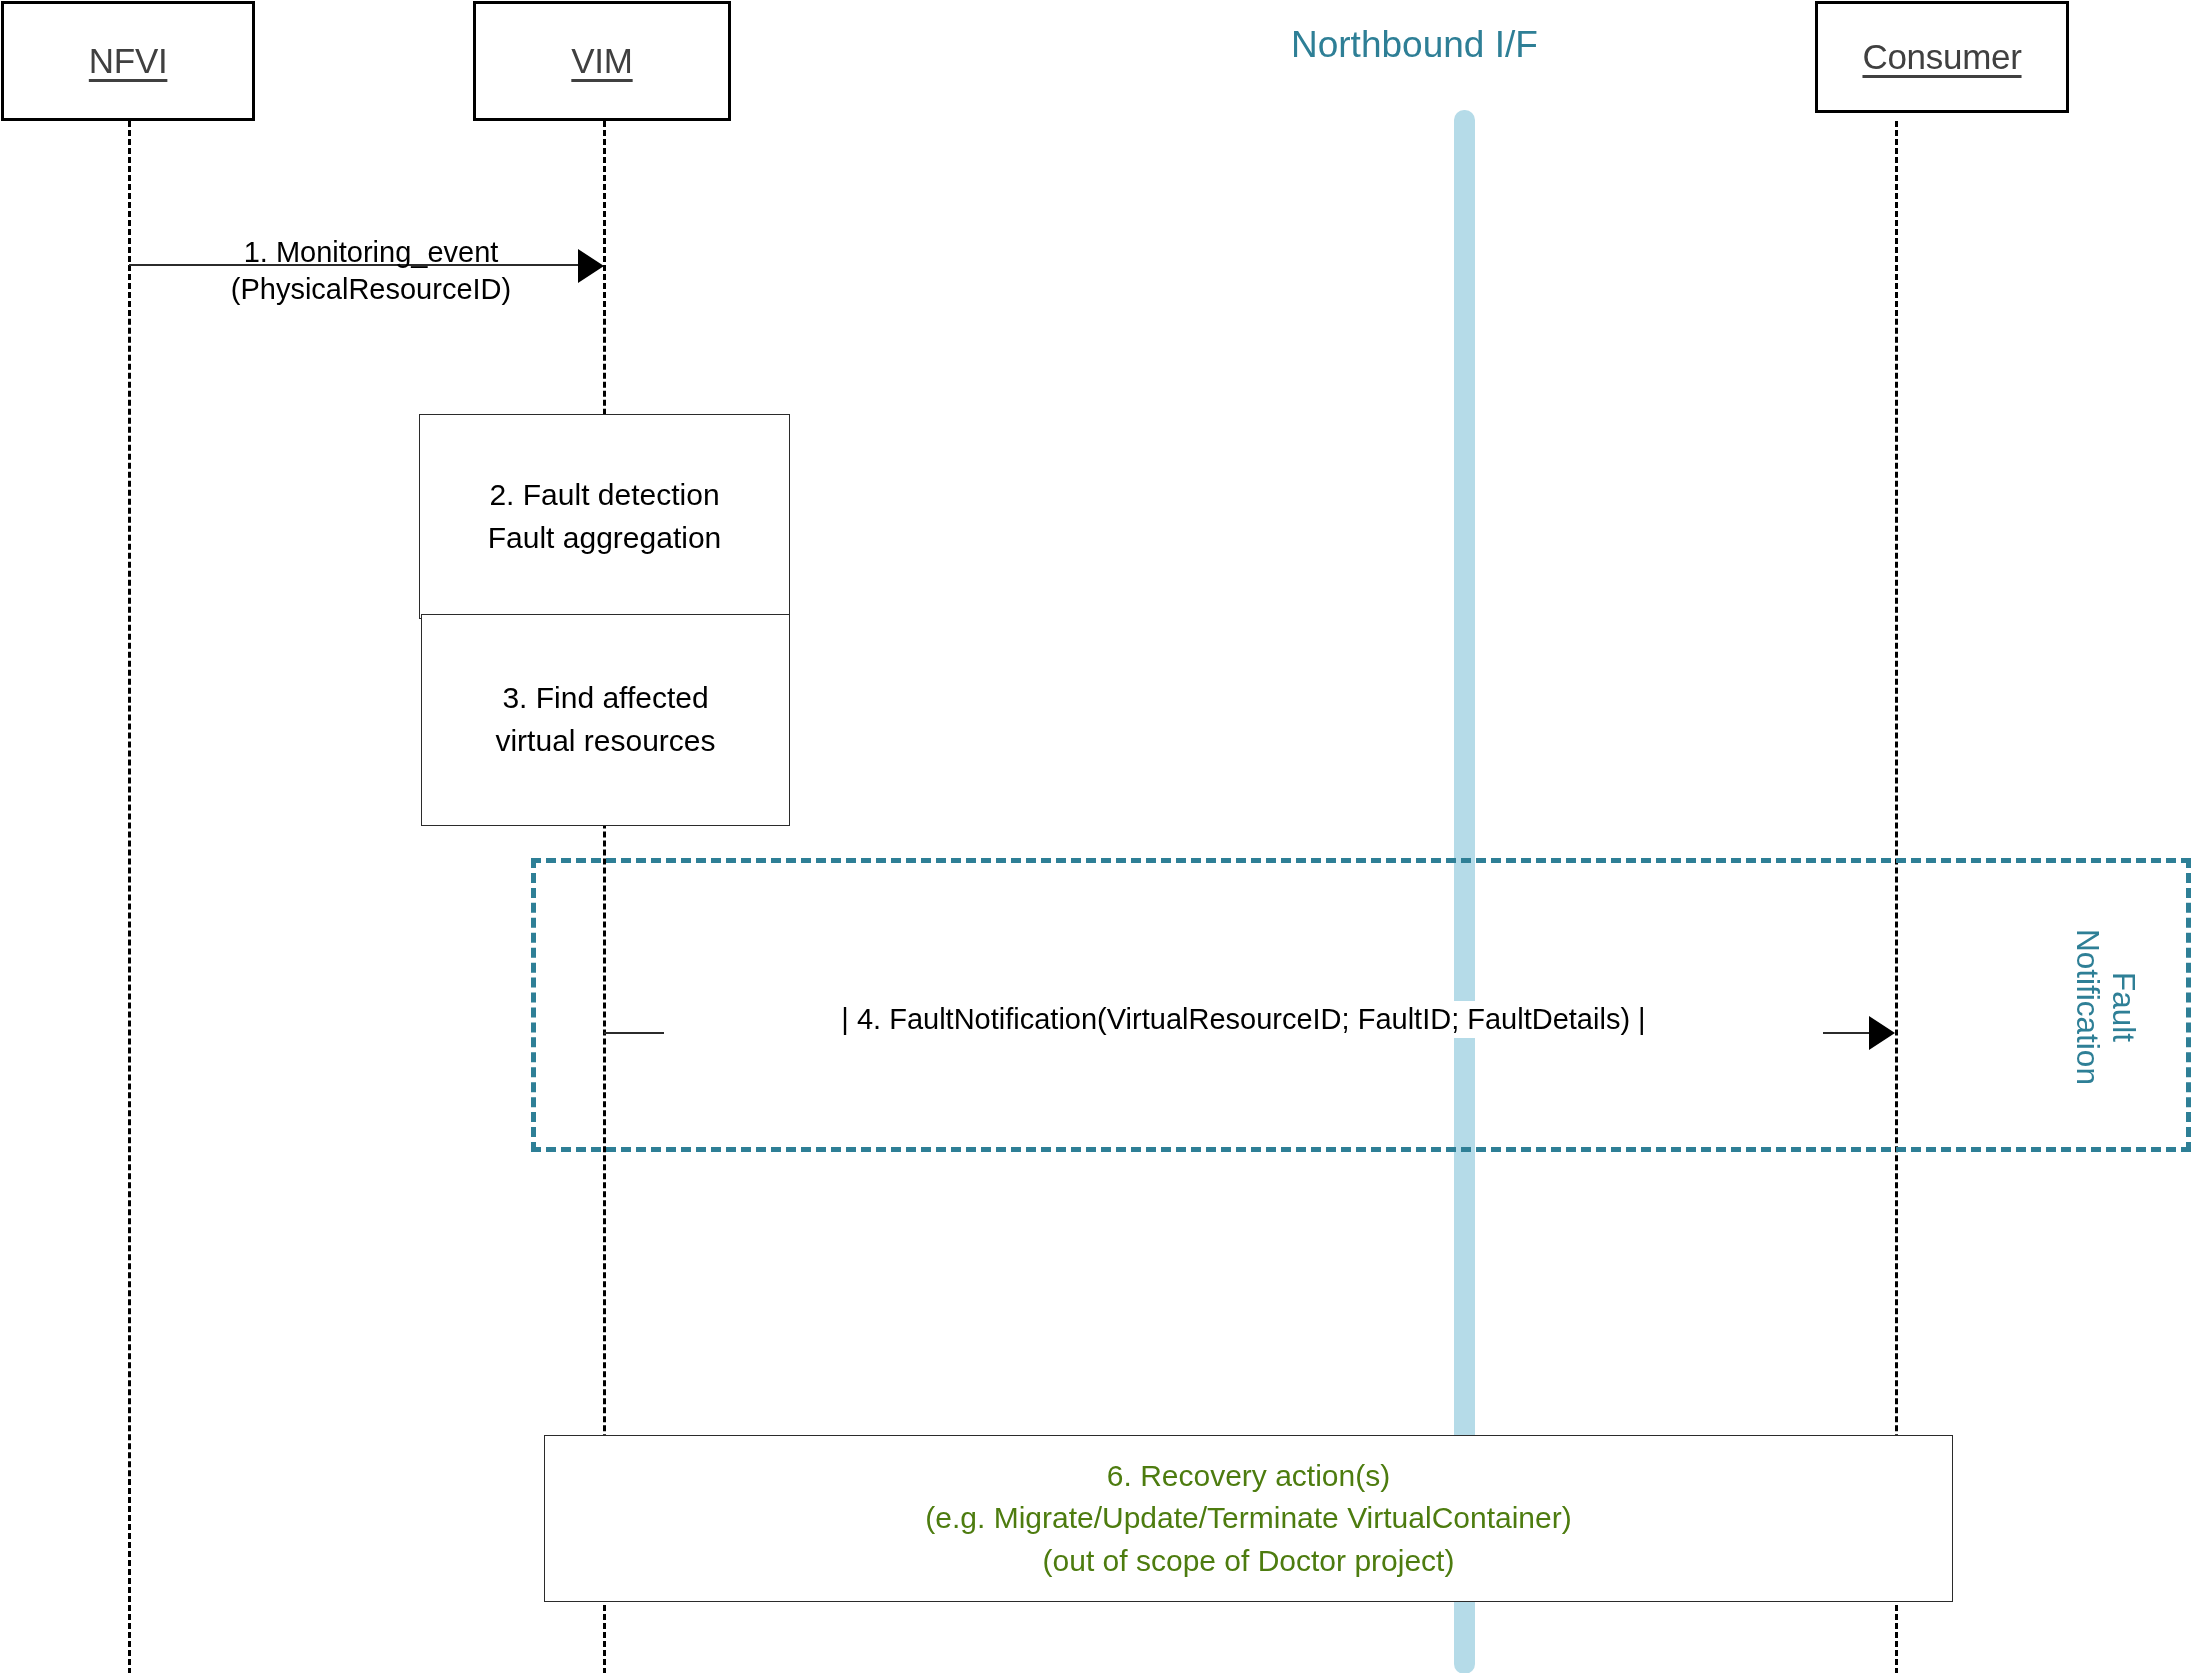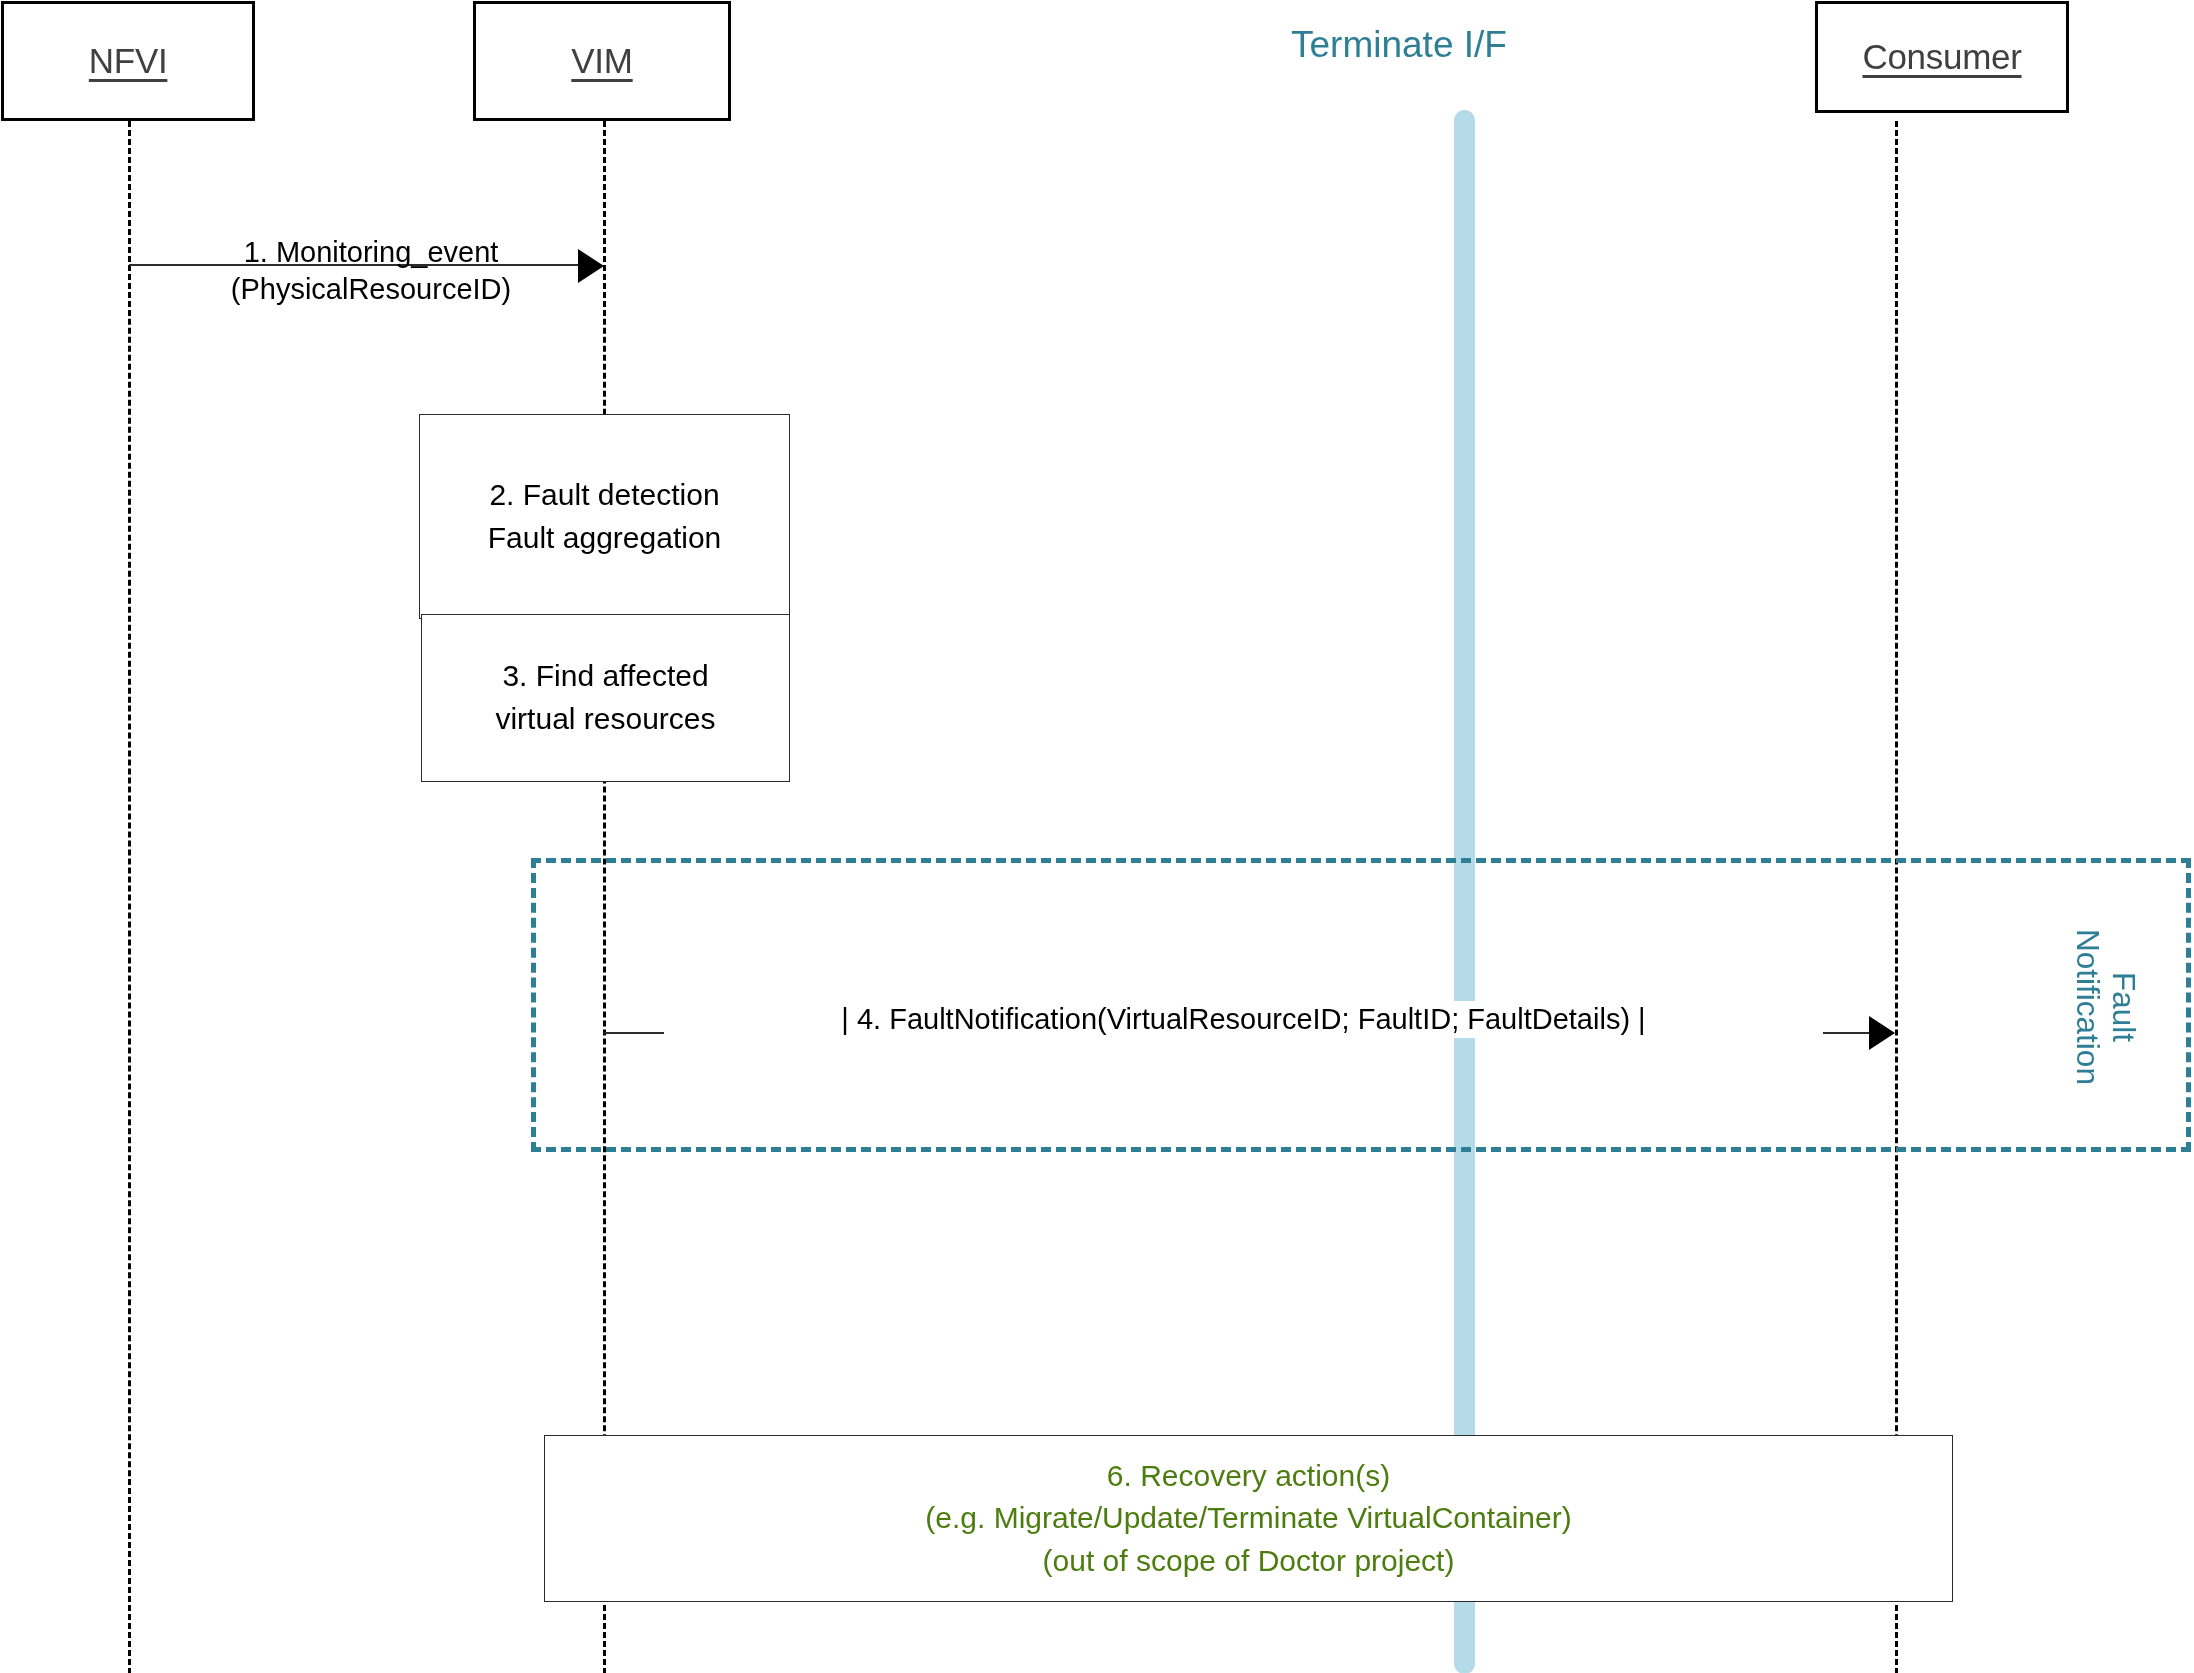--- a/index.html
+++ b/index.html
@@ -116,21 +116,21 @@
 </head>
 <body>
 
 <div id="canvas">
 
   <div class="lifeline" style="left:128px; top:121px; height:1553px;"></div>
   <div class="lifeline" style="left:603px; top:121px; height:1553px;"></div>
   <div class="lifeline" style="left:1895px; top:121px; height:1553px;"></div>
 
   <div class="nb-bar" style="left:1454px; top:110px; width:21.4px; height:1564px; background:#b5dbe8;"></div>
-  <div class="nb-title" style="left:1291px; top:23.6px; color:#2e7f96;">Terminate I/F</div>
+  <div class="nb-title" style="left:1291px; top:23.6px; color:#2e7f96;">Northbound I/F</div>
 
   <div class="participant" style="left:1.1px; top:1.1px; width:254px; height:120px;">
     <span class="participant-label">NFVI</span>
   </div>
 
   <div class="participant" style="left:473px; top:1.1px; width:258px; height:120px;">
     <span class="participant-label">VIM</span>
   </div>
 
   <div class="participant" style="left:1815px; top:1.1px; width:254px; height:112px;">
@@ -142,21 +142,21 @@
   <div class="msg-text two-line" style="left:163px; top:234px; width:416px;">
     <div>1. Monitoring_event</div>
     <div>(PhysicalResourceID)</div>
   </div>
 
   <div class="action-box" style="left:419px; top:414px; width:371px; height:205px;">
     <div class="action-line">2. Fault detection</div>
     <div class="action-line">Fault aggregation</div>
   </div>
 
-  <div class="action-box" style="left:421px; top:614px; width:369px; height:168px;">
+  <div class="action-box" style="left:421px; top:614px; width:369px; height:212px;">
     <div class="action-line">3. Find affected</div>
     <div class="action-line">virtual resources</div>
   </div>
 
   <div class="fragment" style="left:531px; top:858px; width:1660px; height:294px;"></div>
 
   <div class="fragment-label" style="left:1978px; top:945px; width:203px; height:124px; transform:rotate(90deg);">
     <div>Fault</div>
     <div>Notification</div>
   </div>

